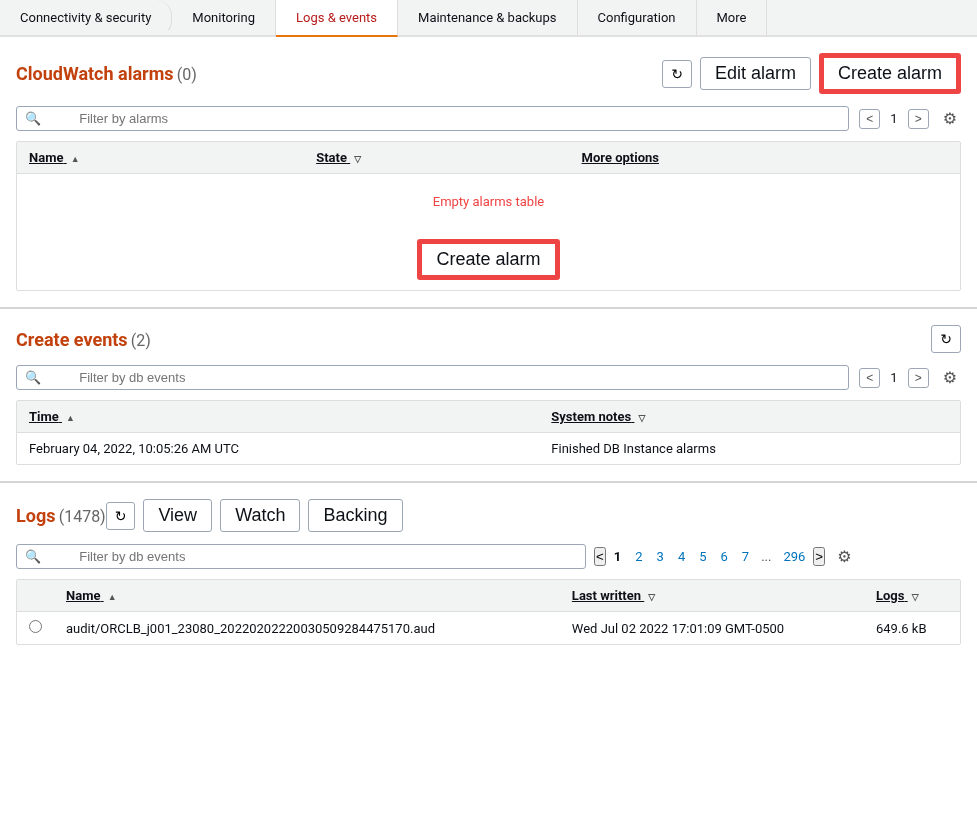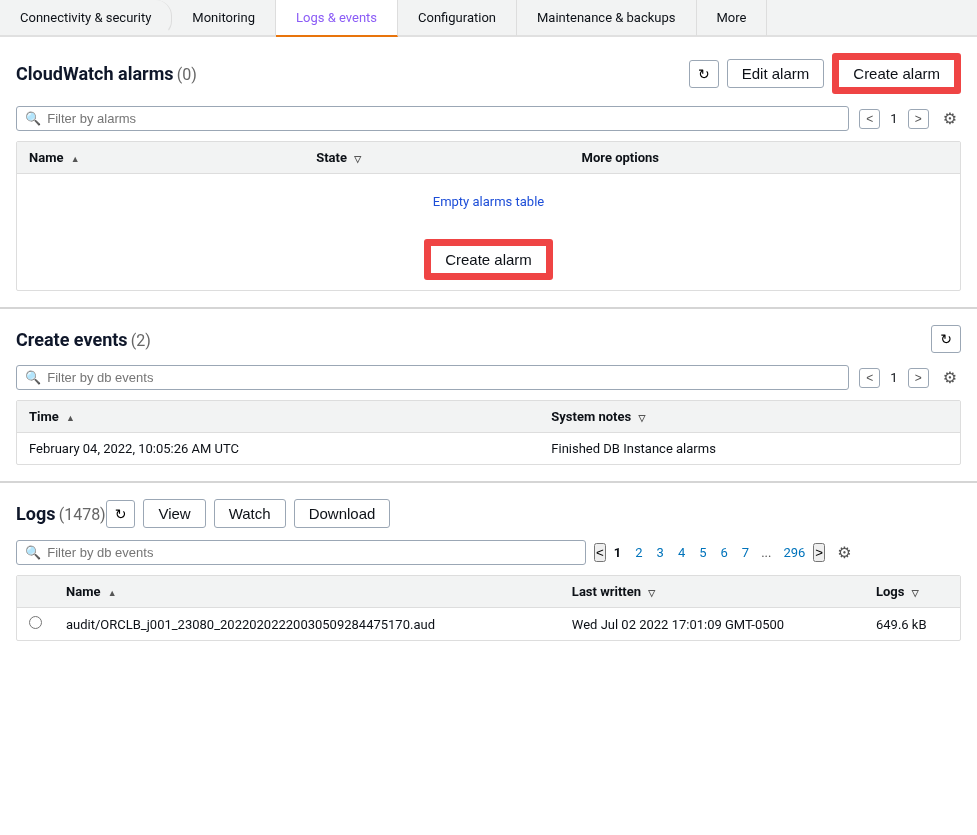--- a/index.html
+++ b/index.html
@@ -22,21 +22,21 @@
       padding: 10px 20px;
       cursor: pointer;
       font-size: 13px;
       color: #0d1117;
       border-right: 1px solid #ddd;
       border-bottom: 2px solid transparent;
       margin-bottom: -2px;
       white-space: nowrap;
     }
     .tab.active {
-      color: #8b5cf6;
+      color: #b91c1c;
       border-bottom: 2px solid #e8740c;
       background: #fff;
     }
     .tab:first-child { border-left: none; border-radius: 16px; }
 
     
     .section {
       padding: 16px 16px 16px 16px;
       border-bottom: 2px solid #d5d5d5;
     }
@@ -44,51 +44,51 @@
     .section-header {
       display: flex;
       align-items: center;
       justify-content: space-between;
       margin-bottom: 12px;
     }
 
     .section-title {
       font-size: 18px;
       font-weight: 700;
-      color: #0f172a;
+      color: #c2410c;
     }
     .section-count {
       font-size: 16px;
       font-weight: 400;
       color: #666;
     }
 
     .section-actions {
       display: flex;
       gap: 8px;
       align-items: center;
     }
 
     
     .btn {
       padding: 5px 14px;
       border: 1px solid #9ba7b5;
       background: #fff;
       border-radius: 3px;
       cursor: pointer;
-      font-size: 15px;
+      font-size: 18px;
       color: #0d1117;
     }
     .btn:disabled {
       color: #aaa;
       cursor: default;
     }
     .btn-primary {
       background: #fff;
-      border: 7px solid #ef4444;
+      border: 5px solid #ef4444;
     }
     .btn-icon {
       padding: 5px 8px;
       border: 1px solid #9ba7b5;
       background: #fff;
       border-radius: 3px;
       cursor: pointer;
       font-size: 14px;
     }
 
@@ -102,20 +102,21 @@
       background: #fff;
       flex: 1;
     }
     .search-bar input {
       border: none;
       outline: none;
       font-size: 13px;
       color: #888;
       background: transparent;
       width: 100%;
+      margin-left: 32px;
     }
     .search-icon {
       color: #666;
       margin-right: 6px;
       font-size: 13px;
     }
 
     .filter-row {
       display: flex;
       align-items: center;
@@ -160,32 +161,33 @@
       border-collapse: collapse;
     }
     .table th {
       background: #f2f3f3;
       font-weight: 700;
       text-align: left;
       padding: 8px 12px;
       border-bottom: 1px solid #ddd;
       font-size: 13px;
       color: #0d1117;
+      text-decoration: underline;
     }
     .table td {
       padding: 8px 12px;
       border-bottom: 1px dashed #ddd;
       font-size: 13px;
     }
     .table tr:last-child td {
       border-bottom: none;
     }
     .empty-row td {
       text-align: center;
-      color: #1d4ed8;
+      color: #ef4444;
       padding: 20px;
       border-bottom: none;
     }
     .empty-actions td {
       text-align: center;
       padding: 10px;
       border-bottom: none;
     }
 
     .sort-icon {
@@ -242,22 +244,22 @@
       color: #555;
     }
   </style>
 </head>
 <body>
 
 <div class="tabs">
   <div class="tab">Connectivity &amp; security</div>
   <div class="tab">Monitoring</div>
   <div class="tab active">Logs &amp; events</div>
+  <div class="tab">Maintenance &amp; backups</div>
   <div class="tab">Configuration</div>
-  <div class="tab">Maintenance &amp; backups</div>
   <div class="tab">More</div>
 </div>
 
 <div class="section">
   <div class="section-header">
     <div>
       <span class="section-title">CloudWatch alarms</span>
       <span class="section-count">(0)</span>
     </div>
     <div class="section-actions">
@@ -362,21 +364,21 @@
 <div class="logs-section">
   <div class="logs-header">
     <div>
       <span class="section-title">Logs</span>
       <span class="section-count">(1478)</span>
     </div>
     <div class="section-actions">
       <button class="btn-icon">↻</button>
       <button class="btn">View</button>
       <button class="btn">Watch</button>
-      <button class="btn">Download</button>
+      <button class="btn">Backing</button>
     </div>
   </div>
 
   <div class="logs-filter-row">
     <div class="search-bar" style="flex:0 0 570px">
       <span class="search-icon">🔍</span>
       <input type="text" placeholder="Filter by db events" style="">
     </div>
     <div class="page-btns">
       <button class="nav-btn">&lt;</button>

